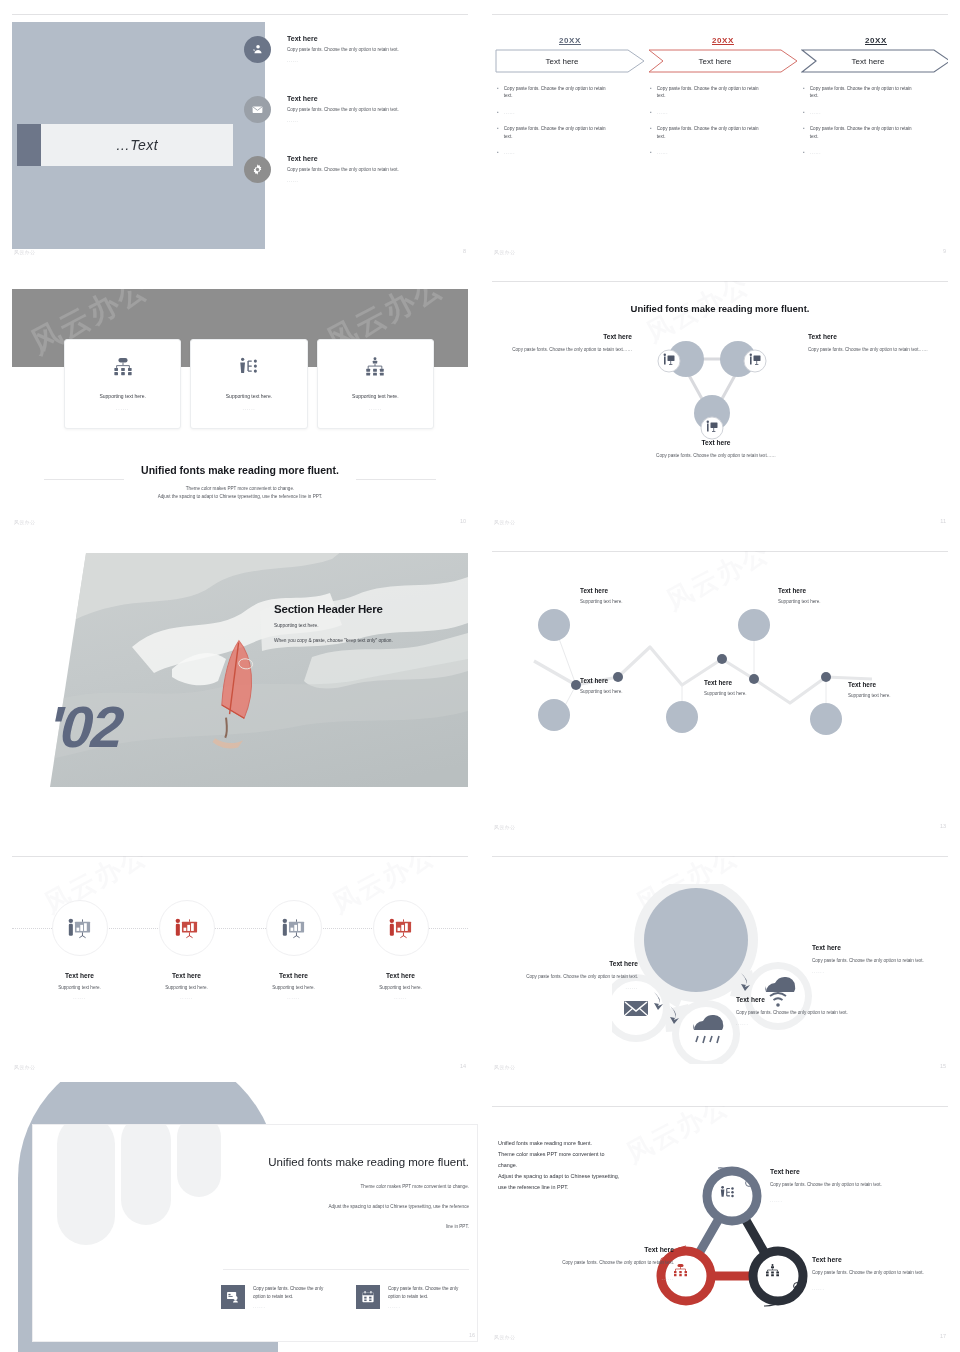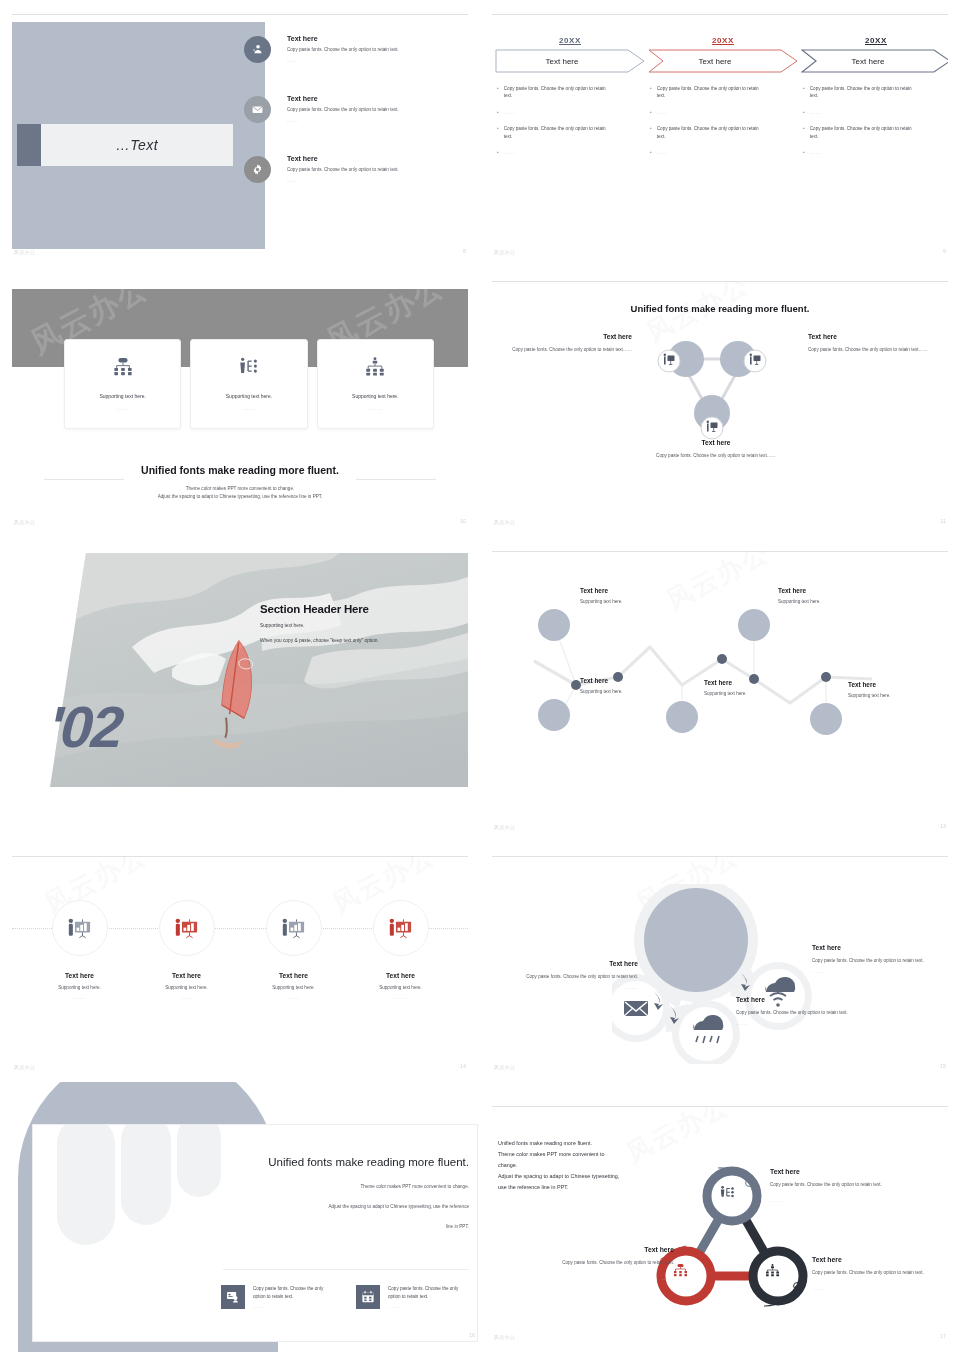--- a/index.html
+++ b/index.html
@@ -77,21 +77,21 @@
                font-size:9.5px; font-weight:700; color:#16181d; }
   .s11-diag { position:absolute; left:150px; top:52px; width:140px; height:110px; }
   .s11-lt { position:absolute; left:0; top:52px; width:148px; text-align:right; padding-right:8px;}
   .s11-rt { position:absolute; right:0; top:52px; width:148px; text-align:left; padding-left:8px;}
   .s11-bt { position:absolute; left:114px; width:220px; top:158px; text-align:center; }
   .s11-lt h4,.s11-rt h4,.s11-bt h4 { font-size:6.6px; font-weight:700; color:#16181d; margin-bottom:6px;}
   .s11-lt p,.s11-rt p,.s11-bt p { font-size:4.6px; color:#55585f; line-height:1.7;}
 
   
   .s12-shape { position:absolute; left:0; top:0; width:100%; height:100%; }
-  .s12-txt { position:absolute; left:248px; top:52px; width:200px; }
+  .s12-txt { position:absolute; left:262px; top:52px; width:200px; }
   .s12-txt h2 { font-size:11.5px; font-weight:700; color:#16181d; letter-spacing:-.2px;}
   .s12-txt p { font-size:4.8px; color:#3a3d44; margin-top:7px; line-height:1.6;}
   .s12-num { position:absolute; left:38px; top:142px; font-size:58px; font-weight:700;
              color:#5e6880; letter-spacing:-2px; transform:skewX(-14deg); }
 
   
   .s13-node h4 { font-size:6.4px; font-weight:700; color:#16181d; }
   .s13-node p { font-size:4.6px; color:#55585f; margin-top:5px;}
   .s13-node { position:absolute; }
 

